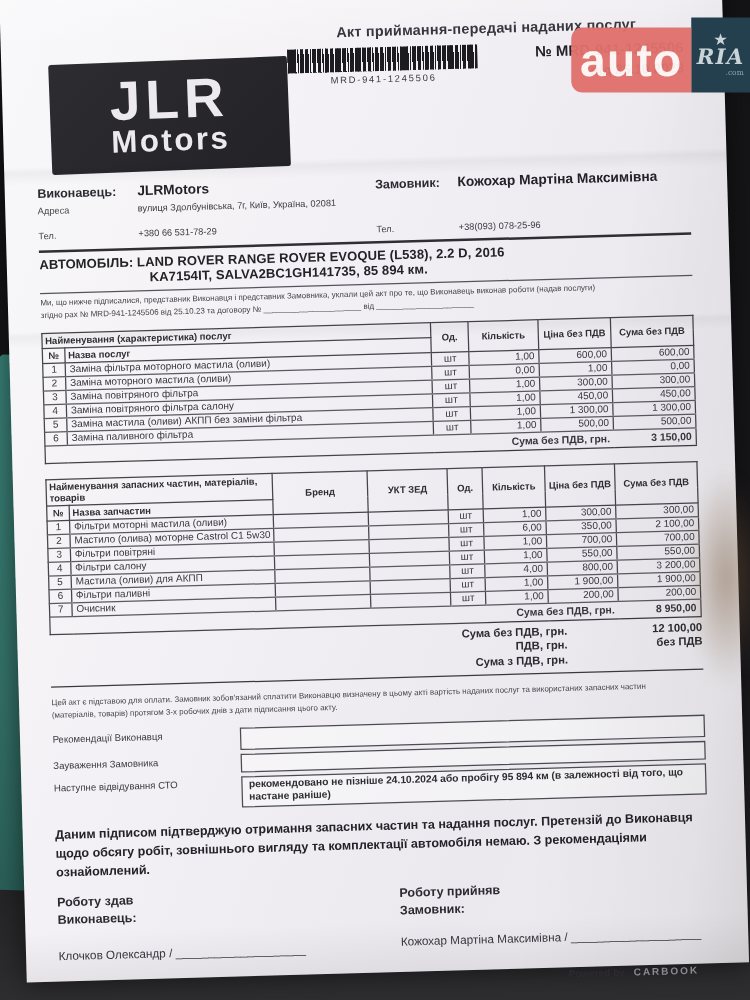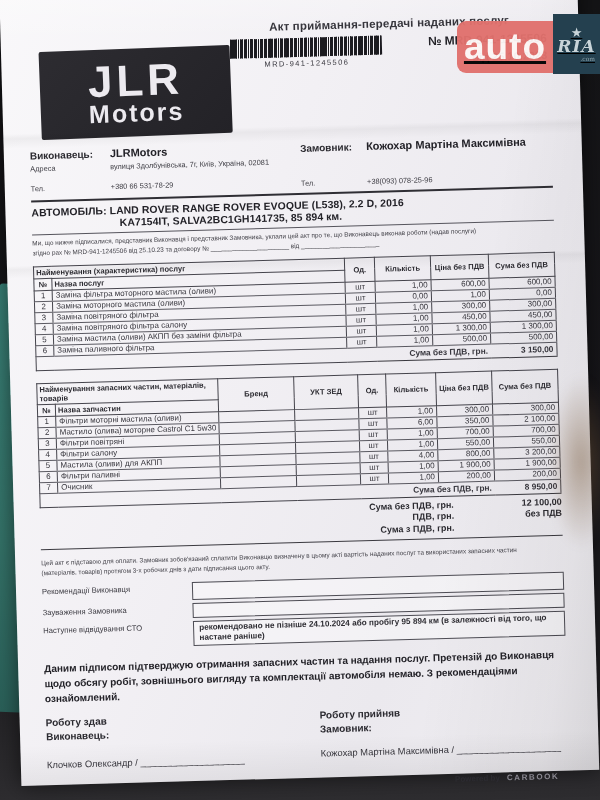--- a/index.html
+++ b/index.html
@@ -22,21 +22,21 @@
            padding:54px 30px 0 26px; box-sizing:border-box; color:#35343a; }
   .creases { position:absolute; inset:0; pointer-events:none;
     background:
       linear-gradient(to bottom, rgba(255,255,255,.45), rgba(255,255,255,0) 70px),
       linear-gradient(to bottom, rgba(0,0,0,0) 160px, rgba(0,0,0,.045) 165px, rgba(0,0,0,0) 175px),
       linear-gradient(to bottom, rgba(0,0,0,0) 292px, rgba(0,0,0,.04) 296px, rgba(0,0,0,0) 305px),
       linear-gradient(100deg, rgba(0,0,0,0) 74%, rgba(0,0,0,.05) 92%, rgba(0,0,0,.11) 100%),
       linear-gradient(to top, rgba(0,0,0,.06), rgba(0,0,0,0) 40px); }
 
   
-  .wm { position:absolute; top:14px; right:0; z-index:6; display:flex; align-items:center;text-decoration:underline; }
+  .wm { position:absolute; top:14px; right:0; z-index:6; display:flex; align-items:flex-end; }
   .wm-auto { width:96px; height:52px; margin-top:5px; background:#e1716d; opacity:.96;
              border-radius:9px 0 0 9px; display:flex; align-items:center; justify-content:center;
              color:#fdf6f5; font-weight:bold; font-size:37px; letter-spacing:1px; line-height:1; }
   .wm-ria { width:47px; height:60px; background:#24404f; color:#c9d4d9; display:flex;
             flex-direction:column; align-items:center; justify-content:center;
             font-family:"DejaVu Serif", serif; }
   .wm-star { font-size:13px; line-height:1; margin-bottom:-1px; }
   .wm-ria-text { font-style:italic; font-weight:bold; font-size:17px; letter-spacing:1px; line-height:1.05; }
   .wm-com { font-size:6px; align-self:flex-end; margin-right:5px; color:#8fa4ad; }
 

